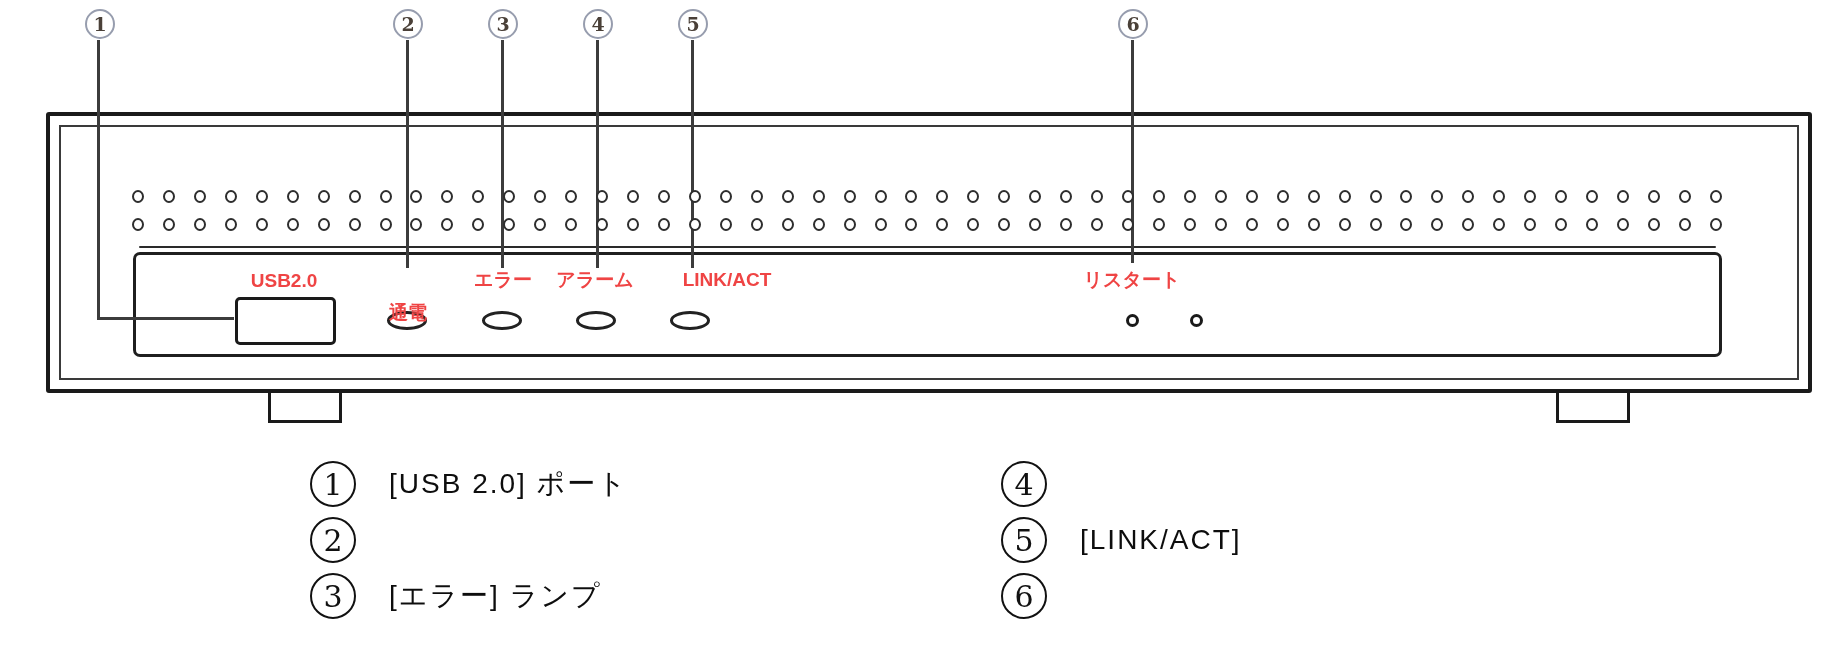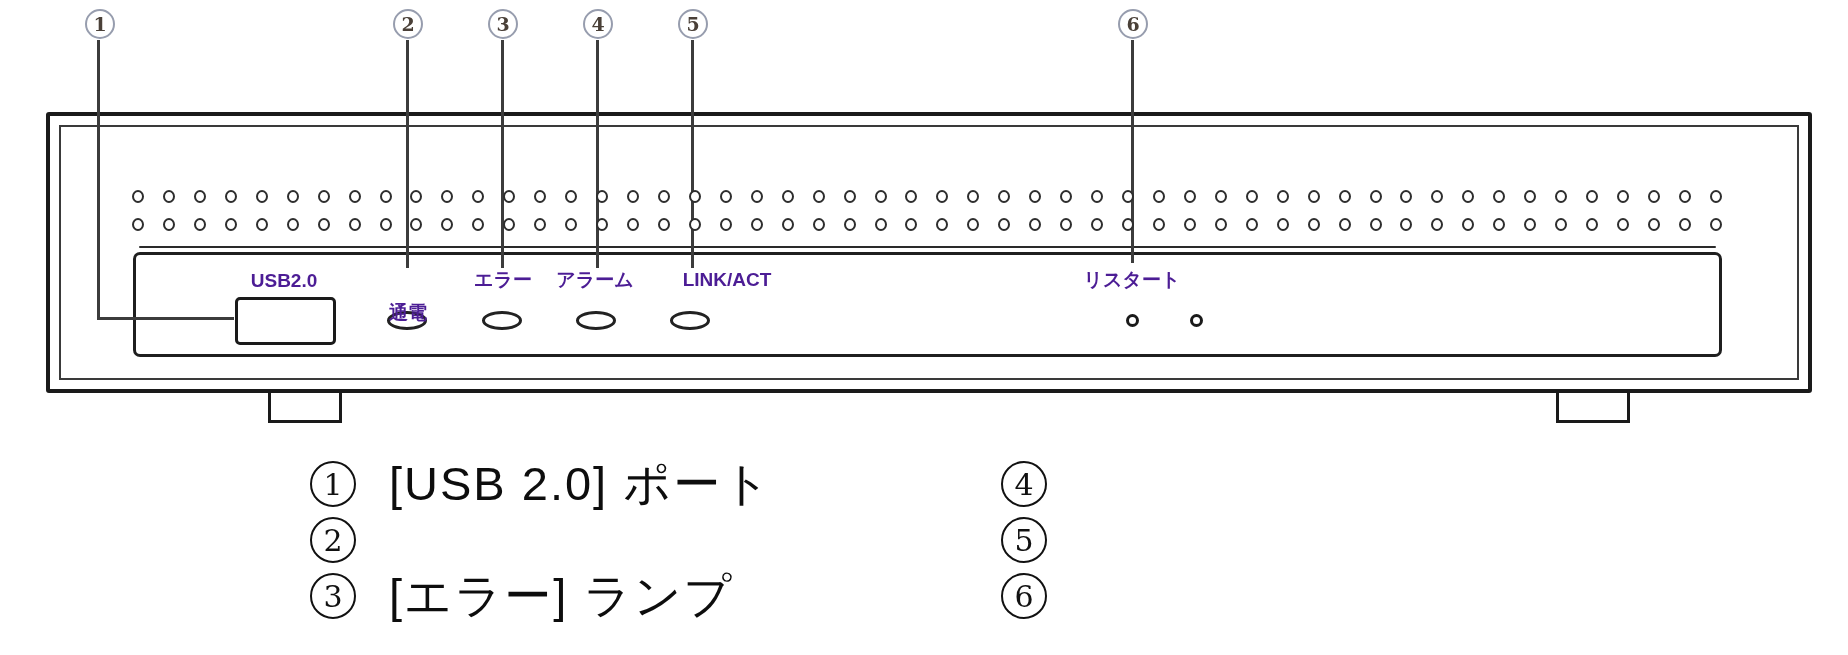--- a/index.html
+++ b/index.html
@@ -42,21 +42,21 @@
   
   .panel{
     position:absolute;left:133px;top:252px;width:1589px;height:105px;
     border:3px solid #1f1f1f;border-radius:7px;box-sizing:border-box;z-index:3;background:transparent;
   }
   .panel::before{
     content:"";position:absolute;left:3px;right:3px;top:-9px;
     border-top:2.5px solid #2a2a2a;border-radius:4px;
   }
   .panel-label{
-    position:absolute;z-index:6;font-size:19px;font-weight:bold;color:#4c1d95;
+    position:absolute;z-index:6;font-size:19px;font-weight:bold;color:#ef4444;
     text-align:center;line-height:20px;letter-spacing:0;white-space:nowrap;
   }
   .usb-port{
     position:absolute;left:235px;top:297px;width:101px;height:48px;background:#fff;
     border:3px solid #1a1a1a;border-radius:5px;box-sizing:border-box;z-index:5;
   }
   .led{
     position:absolute;top:311px;width:40px;height:19px;background:#fff;
     border:3px solid #222;border-radius:50%;box-sizing:border-box;z-index:5;
   }
@@ -66,21 +66,21 @@
   }
   
   .legend-col{position:absolute;display:flex;flex-direction:column;}
   .legend-row{display:flex;align-items:center;height:56px;white-space:nowrap;}
   .legend-num{
     flex:none;width:46px;height:46px;border:2.5px solid #111;border-radius:50%;
     display:flex;align-items:center;justify-content:center;box-sizing:border-box;
     font-family:"DejaVu Serif",serif;font-size:30px;color:#111;background:#fff;
   }
   .legend-text{
-    margin-left:33px;font-size:47px;letter-spacing:2px;color:#0d0d0d;line-height:48px;
+    margin-left:33px;font-size:28px;letter-spacing:2px;color:#0d0d0d;line-height:48px;
   }
   .legend-row.tight .legend-text{margin-left:9px;}
 </style>
 </head>
 <body>
 
 <div class="canvas">
 
   <div class="callout" style="left:85px;top:9px;">
       <span>1</span>
@@ -257,19 +257,20 @@
       <span class="legend-text">[エラー] ランプ</span>
     </div>
   </div>
 
   <div class="legend-col" style="left:1001px;top:456px;">
     <div class="legend-row">
       <span class="legend-num">4</span>
     </div>
     <div class="legend-row">
       <span class="legend-num">5</span>
+      <span class="legend-text">[LINK/ACT]</span>
     </div>
     <div class="legend-row tight">
       <span class="legend-num">6</span>
     </div>
   </div>
 
 </div>
 
 </body></html>

